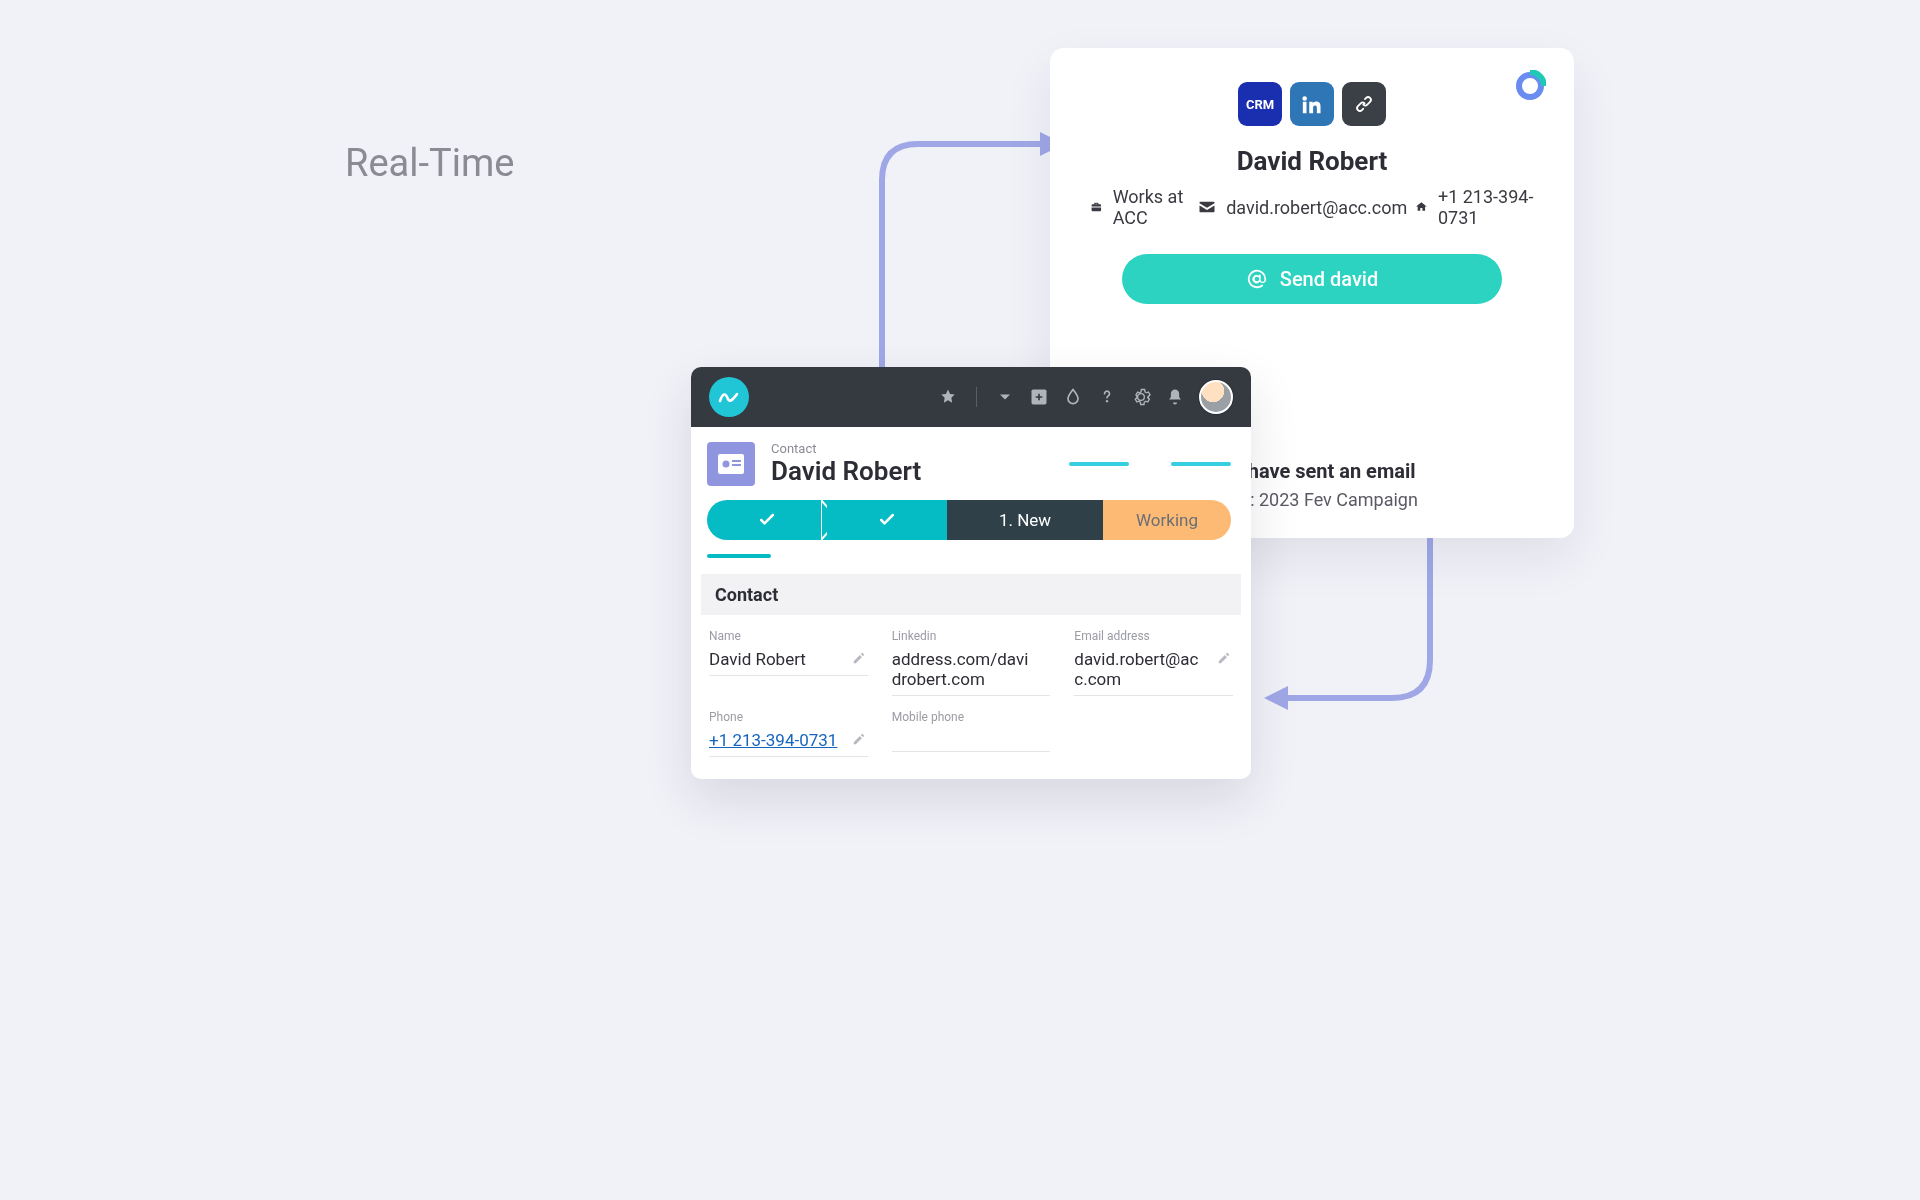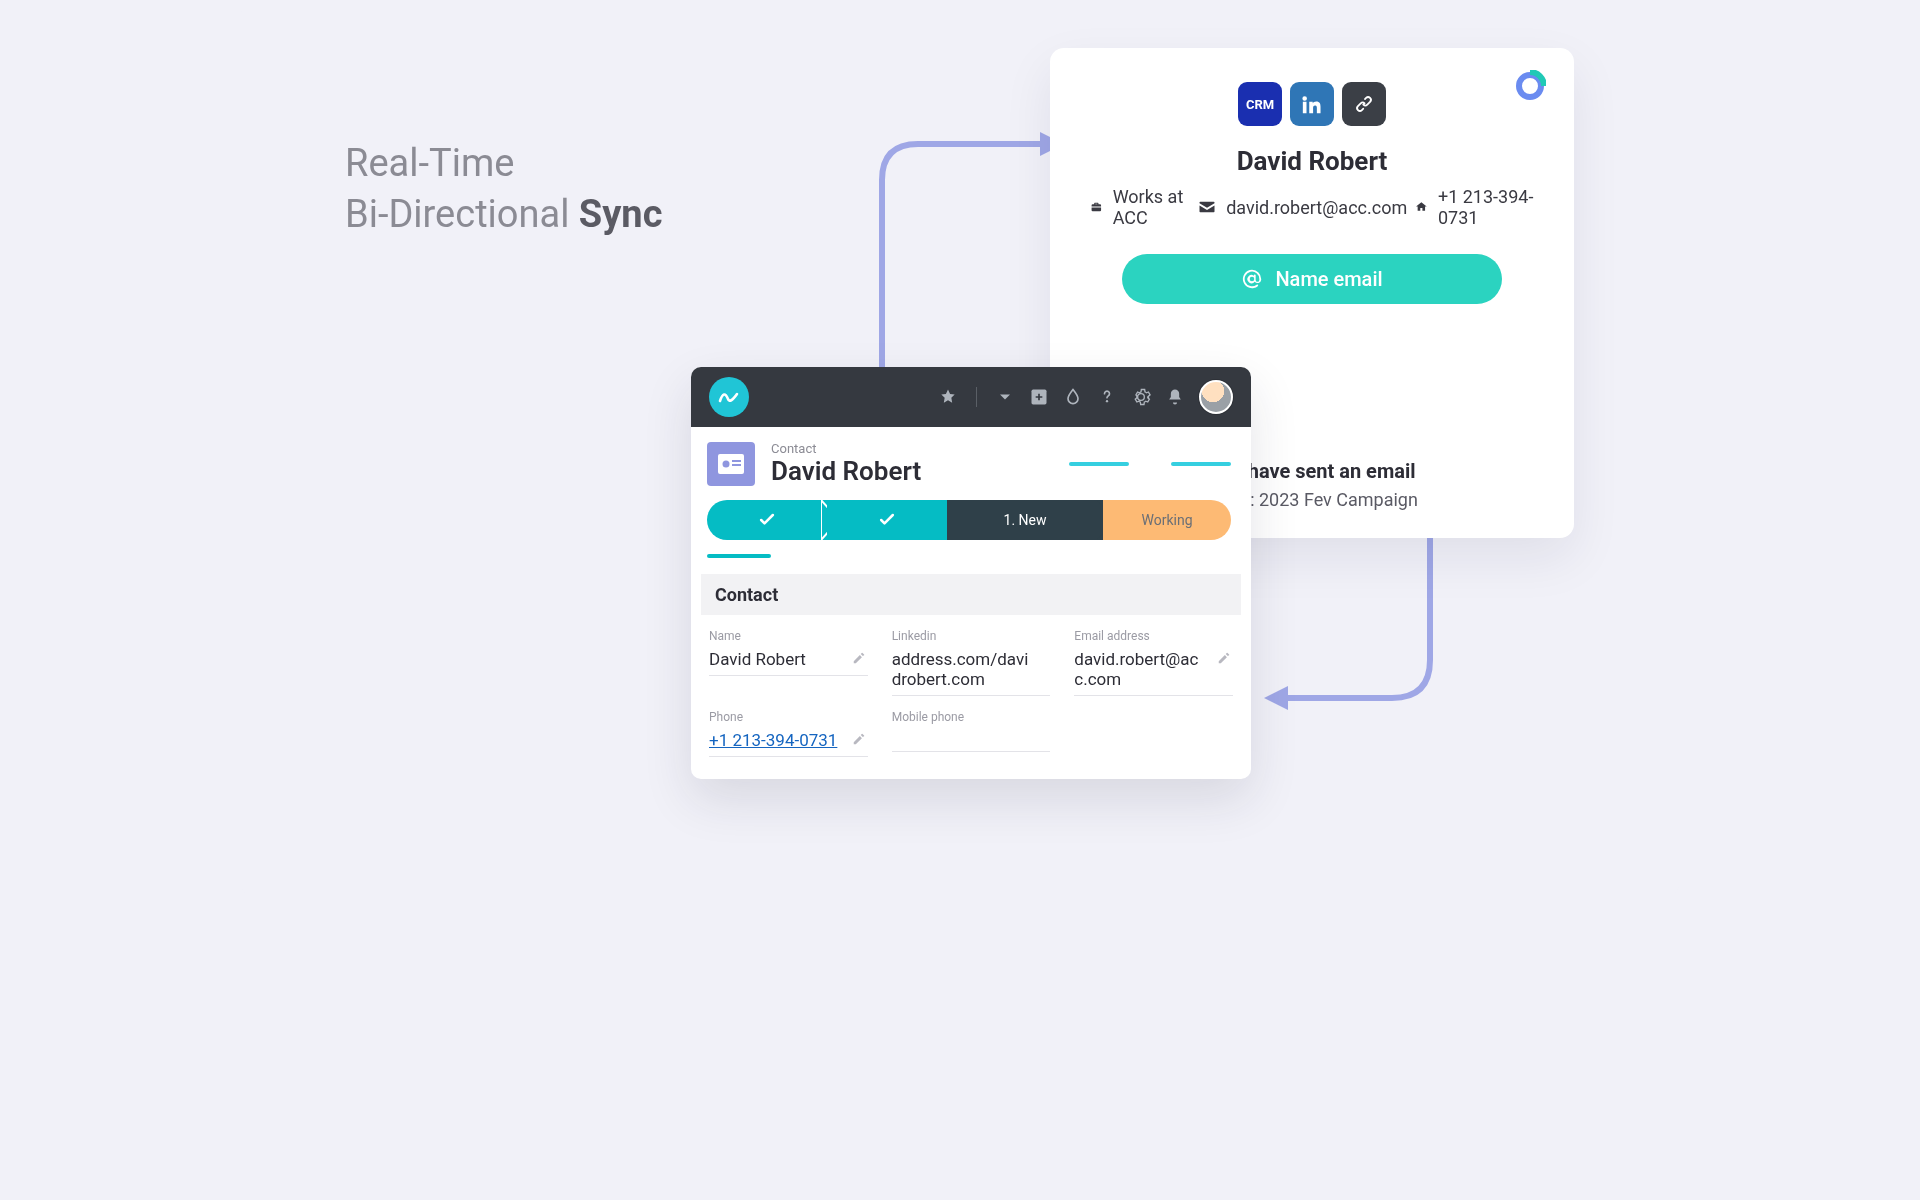--- a/index.html
+++ b/index.html
@@ -162,21 +162,21 @@
   }
   .id-chip svg { width:26px; height:20px; fill:#fff; }
   .header-block .meta .lbl { font-size: 13px; color: #8c8c95; }
   .header-block .meta .name { font-size: 26px; font-weight: 600; color: #2d2d36; }
   .hdr-dashes { display:flex; gap:42px; margin-left:auto; }
   .dash { width: 60px; height: 4px; background: #35cfe0; border-radius: 2px; }
 
   .stage-bar { display:flex; padding: 2px 16px 14px; gap:0; }
   .step {
     height: 40px; display:flex; align-items:center; justify-content:center;
-    color:#fff; font-size:14px; position:relative;
+    color:#fff; font-size:17px; position:relative;
   }
   .step svg.arrow-ch { position:absolute; right:-14px; top:0; height:40px; width:20px; }
   .step.teal { background:#05bcc4; width:120px; }
   .step.teal:first-child { border-top-left-radius:20px; border-bottom-left-radius:20px; }
   .step.dark { background:#2f4049; width:156px; }
   .step.gray { background:#fdba74; color:#6a6f76; width:128px; border-top-right-radius:20px; border-bottom-right-radius:20px; }
   .check { width:20px; height:20px; }
   .check path { stroke:#fff; stroke-width:3; fill:none; stroke-linecap:round; stroke-linejoin:round; }
 
   .tab-strip { padding: 0 16px; }
@@ -205,23 +205,20 @@
   .field .val.link { color:#1565c0; text-decoration: underline; }
 
 </style>
 </head>
 <body>
 
 <div class="stage">
 
   <div class="headline">
     <div>Real-Time</div>
-    <div>
-      <span>Bi-Directional </span><span class="bold">Sync</span>
-    </div>
   </div>
 
   <svg class="arrow" style="left:618px; top:120px; width:210px; height:260px" viewBox="0 0 210 260">
     <path d="M24 258 L24 60 Q24 24 60 24 L182 24"></path>
     <polygon class="arrow-head" points="182,12 206,24 182,36"></polygon>
   </svg>
 
   <svg class="arrow" style="left:1020px; top:530px; width:200px; height:190px" viewBox="0 0 200 190">
     <path d="M170 2 L170 130 Q170 168 132 168 L28 168"></path>
     <polygon class="arrow-head" points="28,156 4,168 28,180"></polygon>
@@ -270,21 +267,21 @@
             <path d="M12 3 2 11h3v8h5v-5h4v5h5v-8h3z"></path>
           </svg>
         <span>+1 213-394-0731</span>
       </div>
     </div>
 
     <div class="send-btn">
       <svg viewBox="0 0 24 24">
           <path d="M12 2a10 10 0 1 0 6.3 17.8 1 1 0 1 0-1.3-1.6A8 8 0 1 1 20 12v1a2 2 0 0 1-4 0V8a1 1 0 0 0-2 0v.4A4.5 4.5 0 1 0 15 15a4 4 0 0 0 7-2v-1A10 10 0 0 0 12 2zm0 12.5A2.5 2.5 0 1 1 14.5 12 2.5 2.5 0 0 1 12 14.5z"></path>
         </svg>
-      <span>Name email</span>
+      <span>Send david</span>
     </div>
 
     <div class="activity">
       <div class="title">You have sent an email</div>
       <div class="sub">
         <span>Topic: </span><span>2023 Fev Campaign</span>
       </div>
     </div>
   </div>
 

